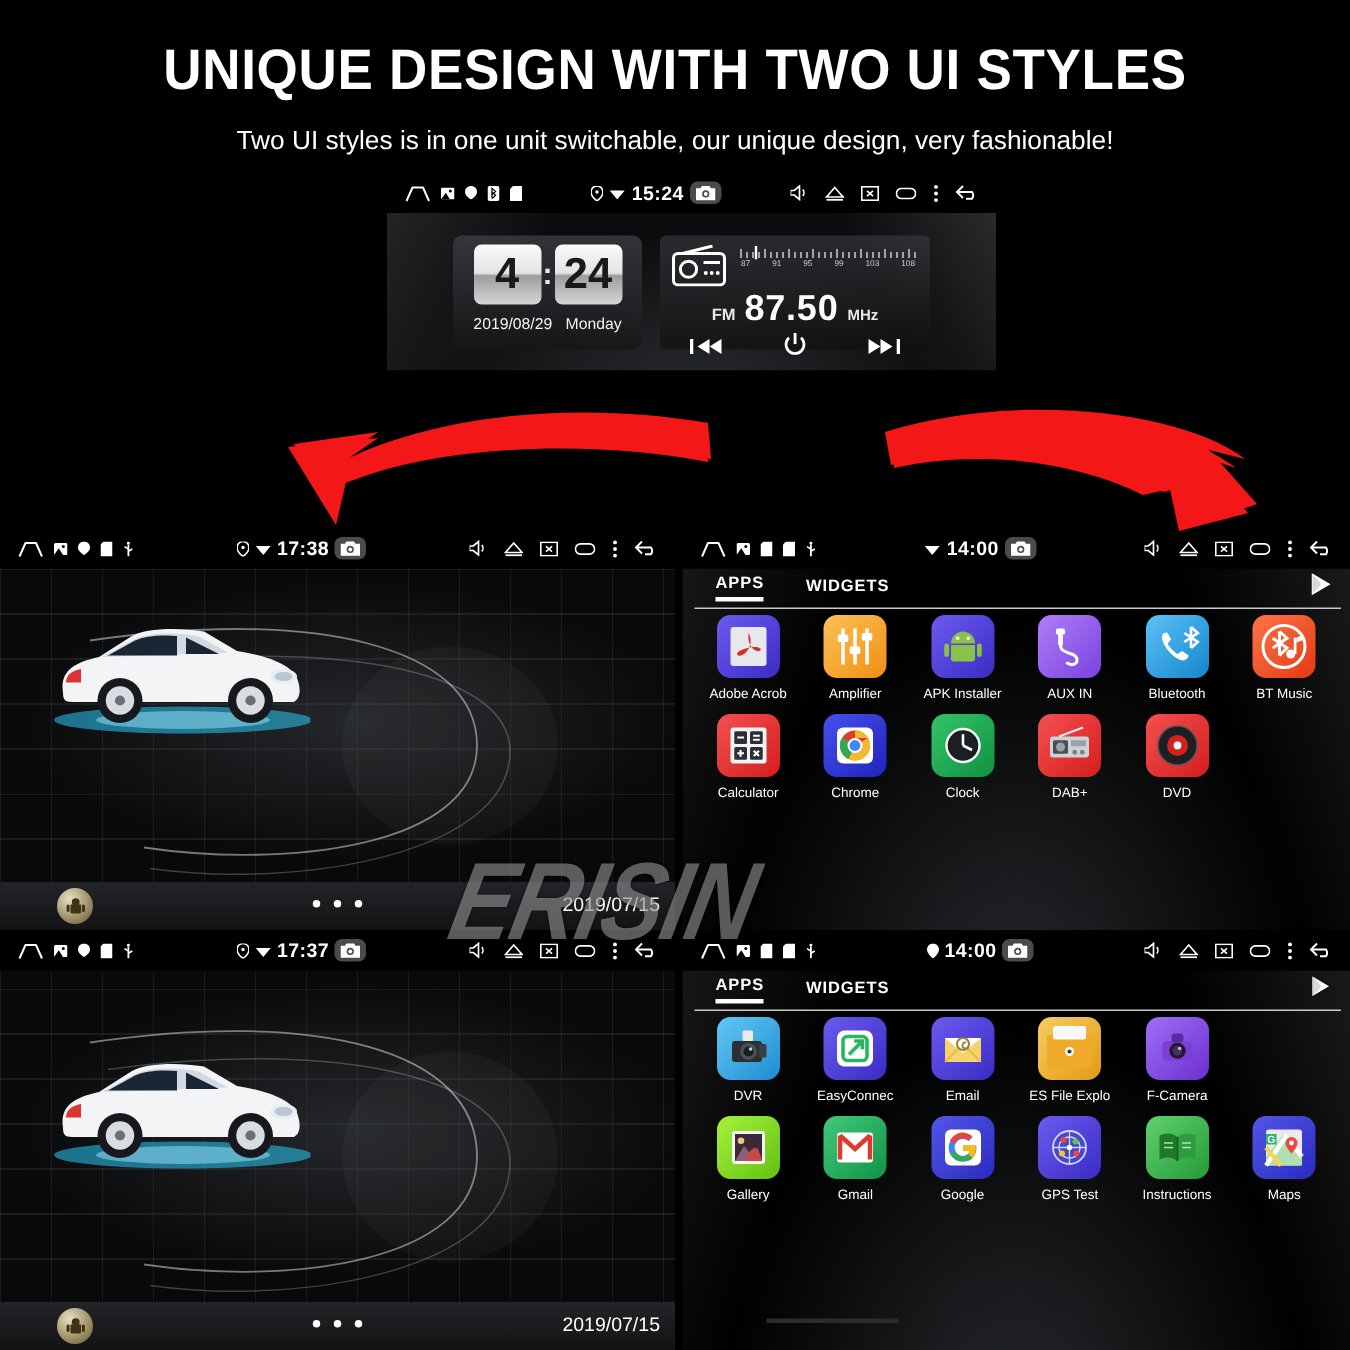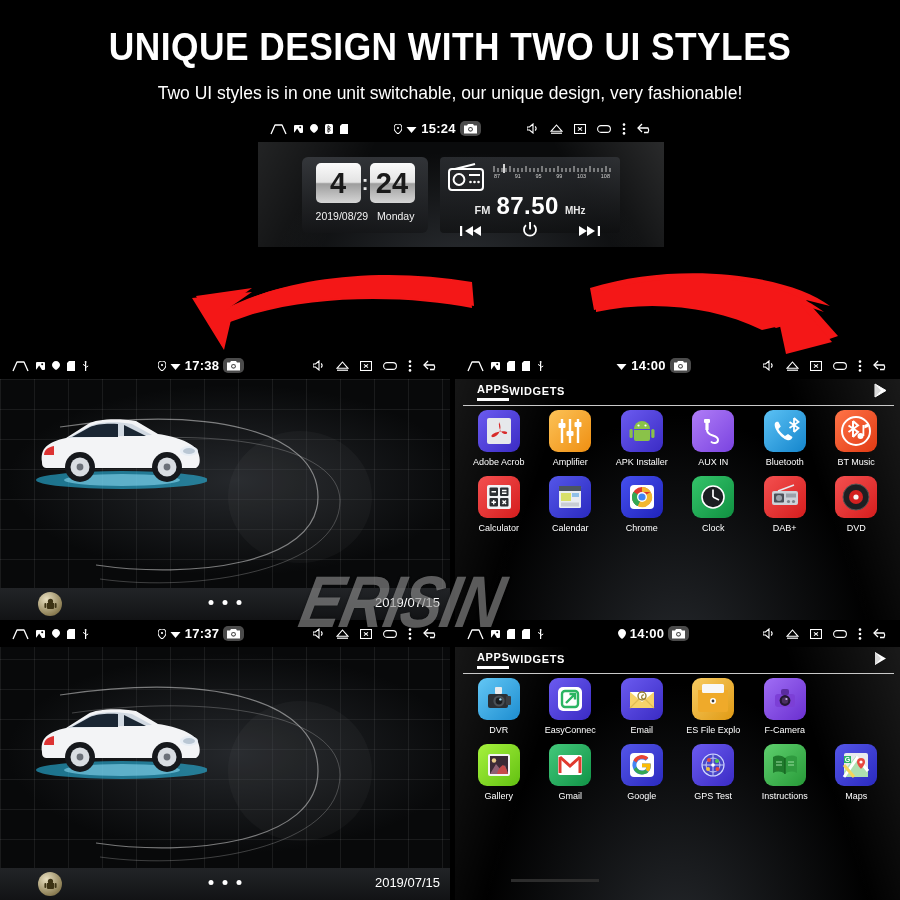--- a/index.html
+++ b/index.html
@@ -104,21 +104,21 @@
   #rightBottom{ left:455px; top:620px; width:445px; height:280px; }
   .drawerbg{
     position:absolute; inset:27px 0 0 0;
     background:
       linear-gradient(108deg, rgba(255,255,255,.09) 0%, rgba(255,255,255,0) 22%),
       linear-gradient(-108deg, rgba(255,255,255,.10) 0%, rgba(255,255,255,0) 22%),
       radial-gradient(ellipse at 50% 118%, #25282c 0%, #000 62%);
   }
   .drawer-tabs{
     position:absolute; left:0; top:27px; width:100%; height:26px; z-index:6;
-    display:flex; align-items:center; padding-left:22px; 
+    display:flex; align-items:center; padding-left:22px; gap:28px;
   }
   .dtab{ font-size:11px; font-weight:bold; letter-spacing:.6px; color:#fff; padding-bottom:3px; }
   .dtab.active{ border-bottom:3px solid #fff; }
   .play-icon{ margin-left:auto; margin-right:12px; }
   .drawer-rule{ position:absolute; left:8px; right:6px; top:53px; height:1px; background:#c9c9c9; z-index:5; }
   .appgrid{ position:absolute; left:0; top:58px; width:100%; z-index:6; }
   .arow{ display:flex; padding:0 8px; margin-bottom:9px; }
   .acell{ width:16.666%; text-align:center; }
   .aicon{ width:42px; height:42px; border-radius:9px; margin:0 auto; position:relative; overflow:hidden; }
   .alabel{
@@ -699,32 +699,20 @@
                 <line x1="13.5" y1="26.2" x2="18" y2="26.2"></line>
                 <line x1="15.7" y1="24" x2="15.7" y2="28.5"></line>
                 <line x1="24.5" y1="24.5" x2="28" y2="28"></line>
                 <line x1="28" y1="24.5" x2="24.5" y2="28"></line>
               </g>
             </svg>
         </div>
         <div class="alabel">Calculator</div>
       </div>
       <div class="acell">
-        <div class="aicon" style="background:linear-gradient(135deg,#5456e8,#2a2ac0)">
-          <svg width="42" height="42" viewBox="0 0 42 42">
-              <rect x="10" y="10" width="22" height="22" rx="1.5" fill="#e9edf2"></rect>
-              <rect x="10" y="10" width="22" height="5" fill="#4b5560"></rect>
-              <rect x="12" y="17" width="10" height="8" fill="#d8e06a"></rect>
-              <rect x="23" y="17" width="7" height="4" fill="#8fc0e8"></rect>
-              <rect x="12" y="26.5" width="18" height="4" fill="#c8cdd4"></rect>
-            </svg>
-        </div>
-        <div class="alabel">Calendar</div>
-      </div>
-      <div class="acell">
         <div class="aicon" style="background:linear-gradient(135deg,#4650ef,#1f23bb)">
           <svg width="42" height="42" viewBox="0 0 42 42">
               <rect x="9" y="9" width="24" height="24" rx="4" fill="#fff"></rect>
               <circle cx="21" cy="21" r="10" fill="#e03a2f"></circle>
               <path d="M21 11 a10 10 0 0 1 8.7 5 H21Z" fill="#f2b830"></path>
               <path d="M12.4 16 a10 10 0 0 0 4.2 14 L21 21Z" fill="#34a853"></path>
               <path d="M29.7 16 a10 10 0 0 1 -13.1 14 L21 21Z" fill="#f2b830"></path>
               <path d="M12.4 16 L21 21 L16.6 30 A10 10 0 0 1 12.4 16Z" fill="#34a853"></path>
               <circle cx="21" cy="21" r="5" fill="#fff"></circle>
               <circle cx="21" cy="21" r="3.6" fill="#4285f4"></circle>

